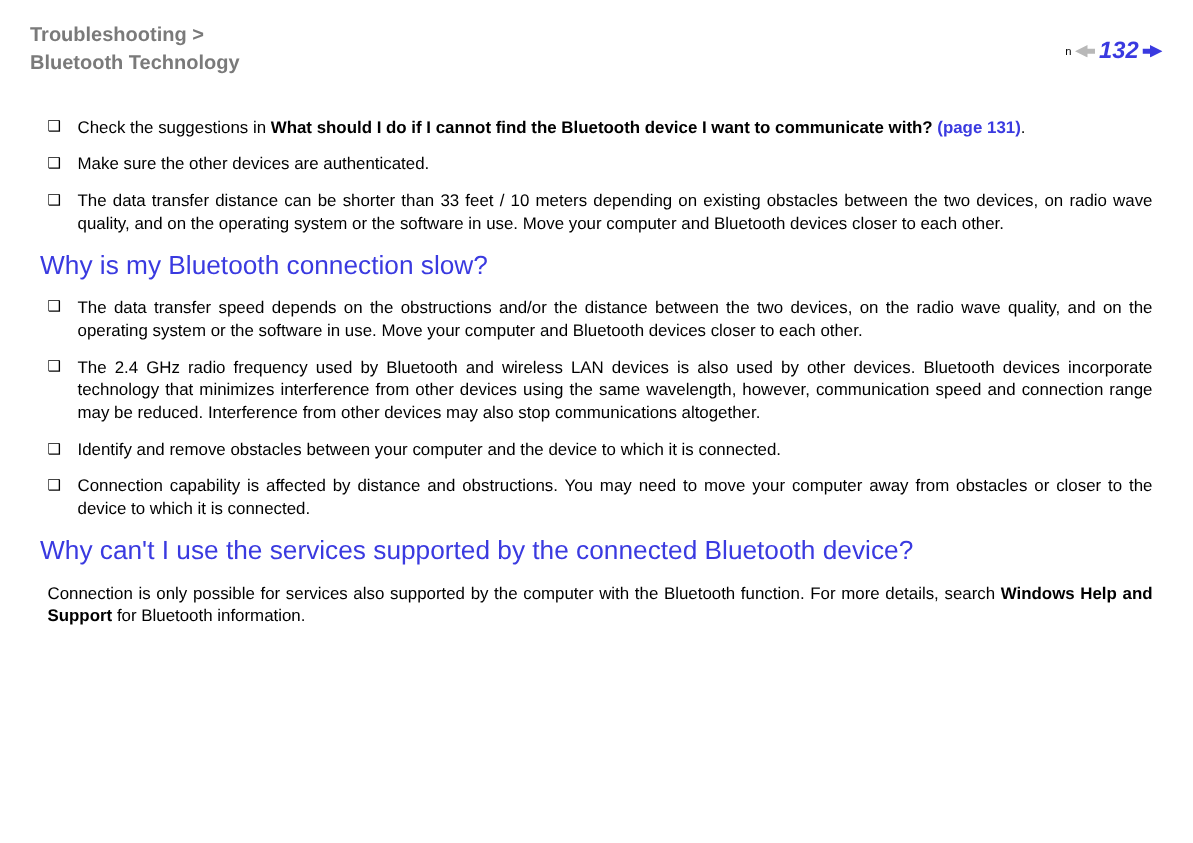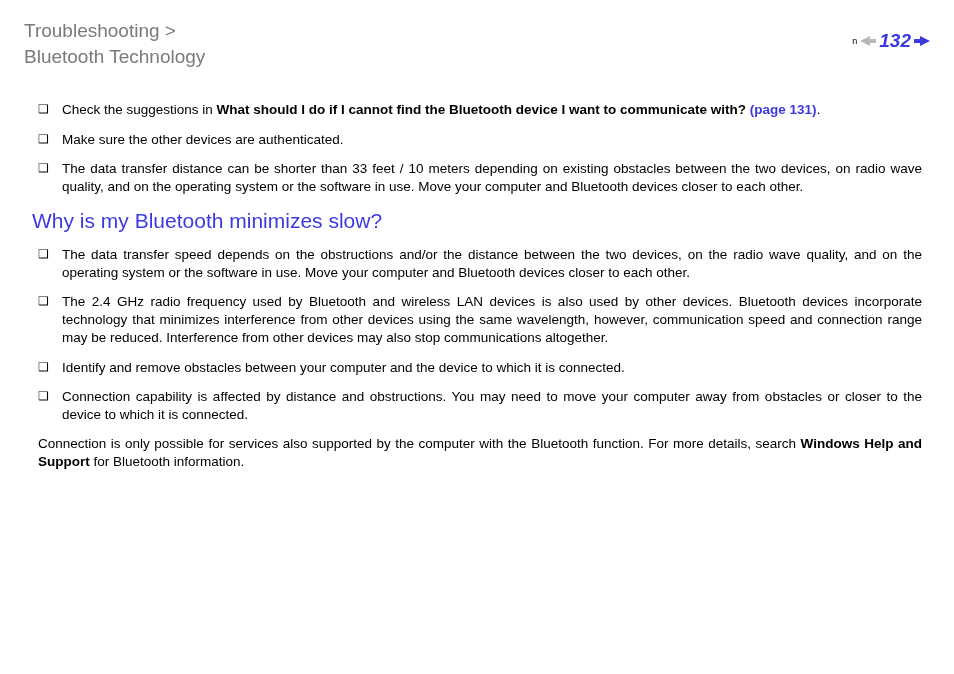--- a/index.html
+++ b/index.html
@@ -14,22 +14,22 @@
     position: relative;
     padding: 18px 24px 0 24px;
   }
   .header {
     display: flex;
     justify-content: space-between;
     align-items: flex-start;
     margin-bottom: 32px;
   }
   .breadcrumb {
-    font-size: 19px;
-    font-weight: normal;
+    font-size: 16px;
+    font-weight: bold;
     color: #7a7a7a;
     line-height: 1.35;
   }
   .breadcrumb .line2 { display: block; }
   .page-nav {
     display: flex;
     align-items: center;
     gap: 3px;
     margin-top: 10px;
   }
@@ -106,25 +106,26 @@
 <div class="content">
 
   <ul class="bullets">
     <li>
       <span>Check the suggestions in </span><span class="bold-inline">What should I do if I cannot find the Bluetooth device I want to communicate with? </span><span class="link-inline">(page 131)</span><span>.</span>
     </li>
     <li>Make sure the other devices are authenticated.</li>
     <li>The data transfer distance can be shorter than 33 feet / 10 meters depending on existing obstacles between the two devices, on radio wave quality, and on the operating system or the software in use. Move your computer and Bluetooth devices closer to each other.</li>
   </ul>
 
-  <h2>Why is my Bluetooth minimizes slow?</h2>
+  <h2>Why is my Bluetooth connection slow?</h2>
   <ul class="bullets">
     <li>The data transfer speed depends on the obstructions and/or the distance between the two devices, on the radio wave quality, and on the operating system or the software in use. Move your computer and Bluetooth devices closer to each other.</li>
     <li>The 2.4 GHz radio frequency used by Bluetooth and wireless LAN devices is also used by other devices. Bluetooth devices incorporate technology that minimizes interference from other devices using the same wavelength, however, communication speed and connection range may be reduced. Interference from other devices may also stop communications altogether.</li>
     <li>Identify and remove obstacles between your computer and the device to which it is connected.</li>
     <li>Connection capability is affected by distance and obstructions. You may need to move your computer away from obstacles or closer to the device to which it is connected.</li>
   </ul>
 
+  <h2>Why can't I use the services supported by the connected Bluetooth device?</h2>
   <p class="para">
     <span>Connection is only possible for services also supported by the computer with the Bluetooth function. For more details, search </span><span class="bold-inline">Windows Help and Support</span><span> for Bluetooth information.</span>
   </p>
 
 </div>
 
 </body></html>

